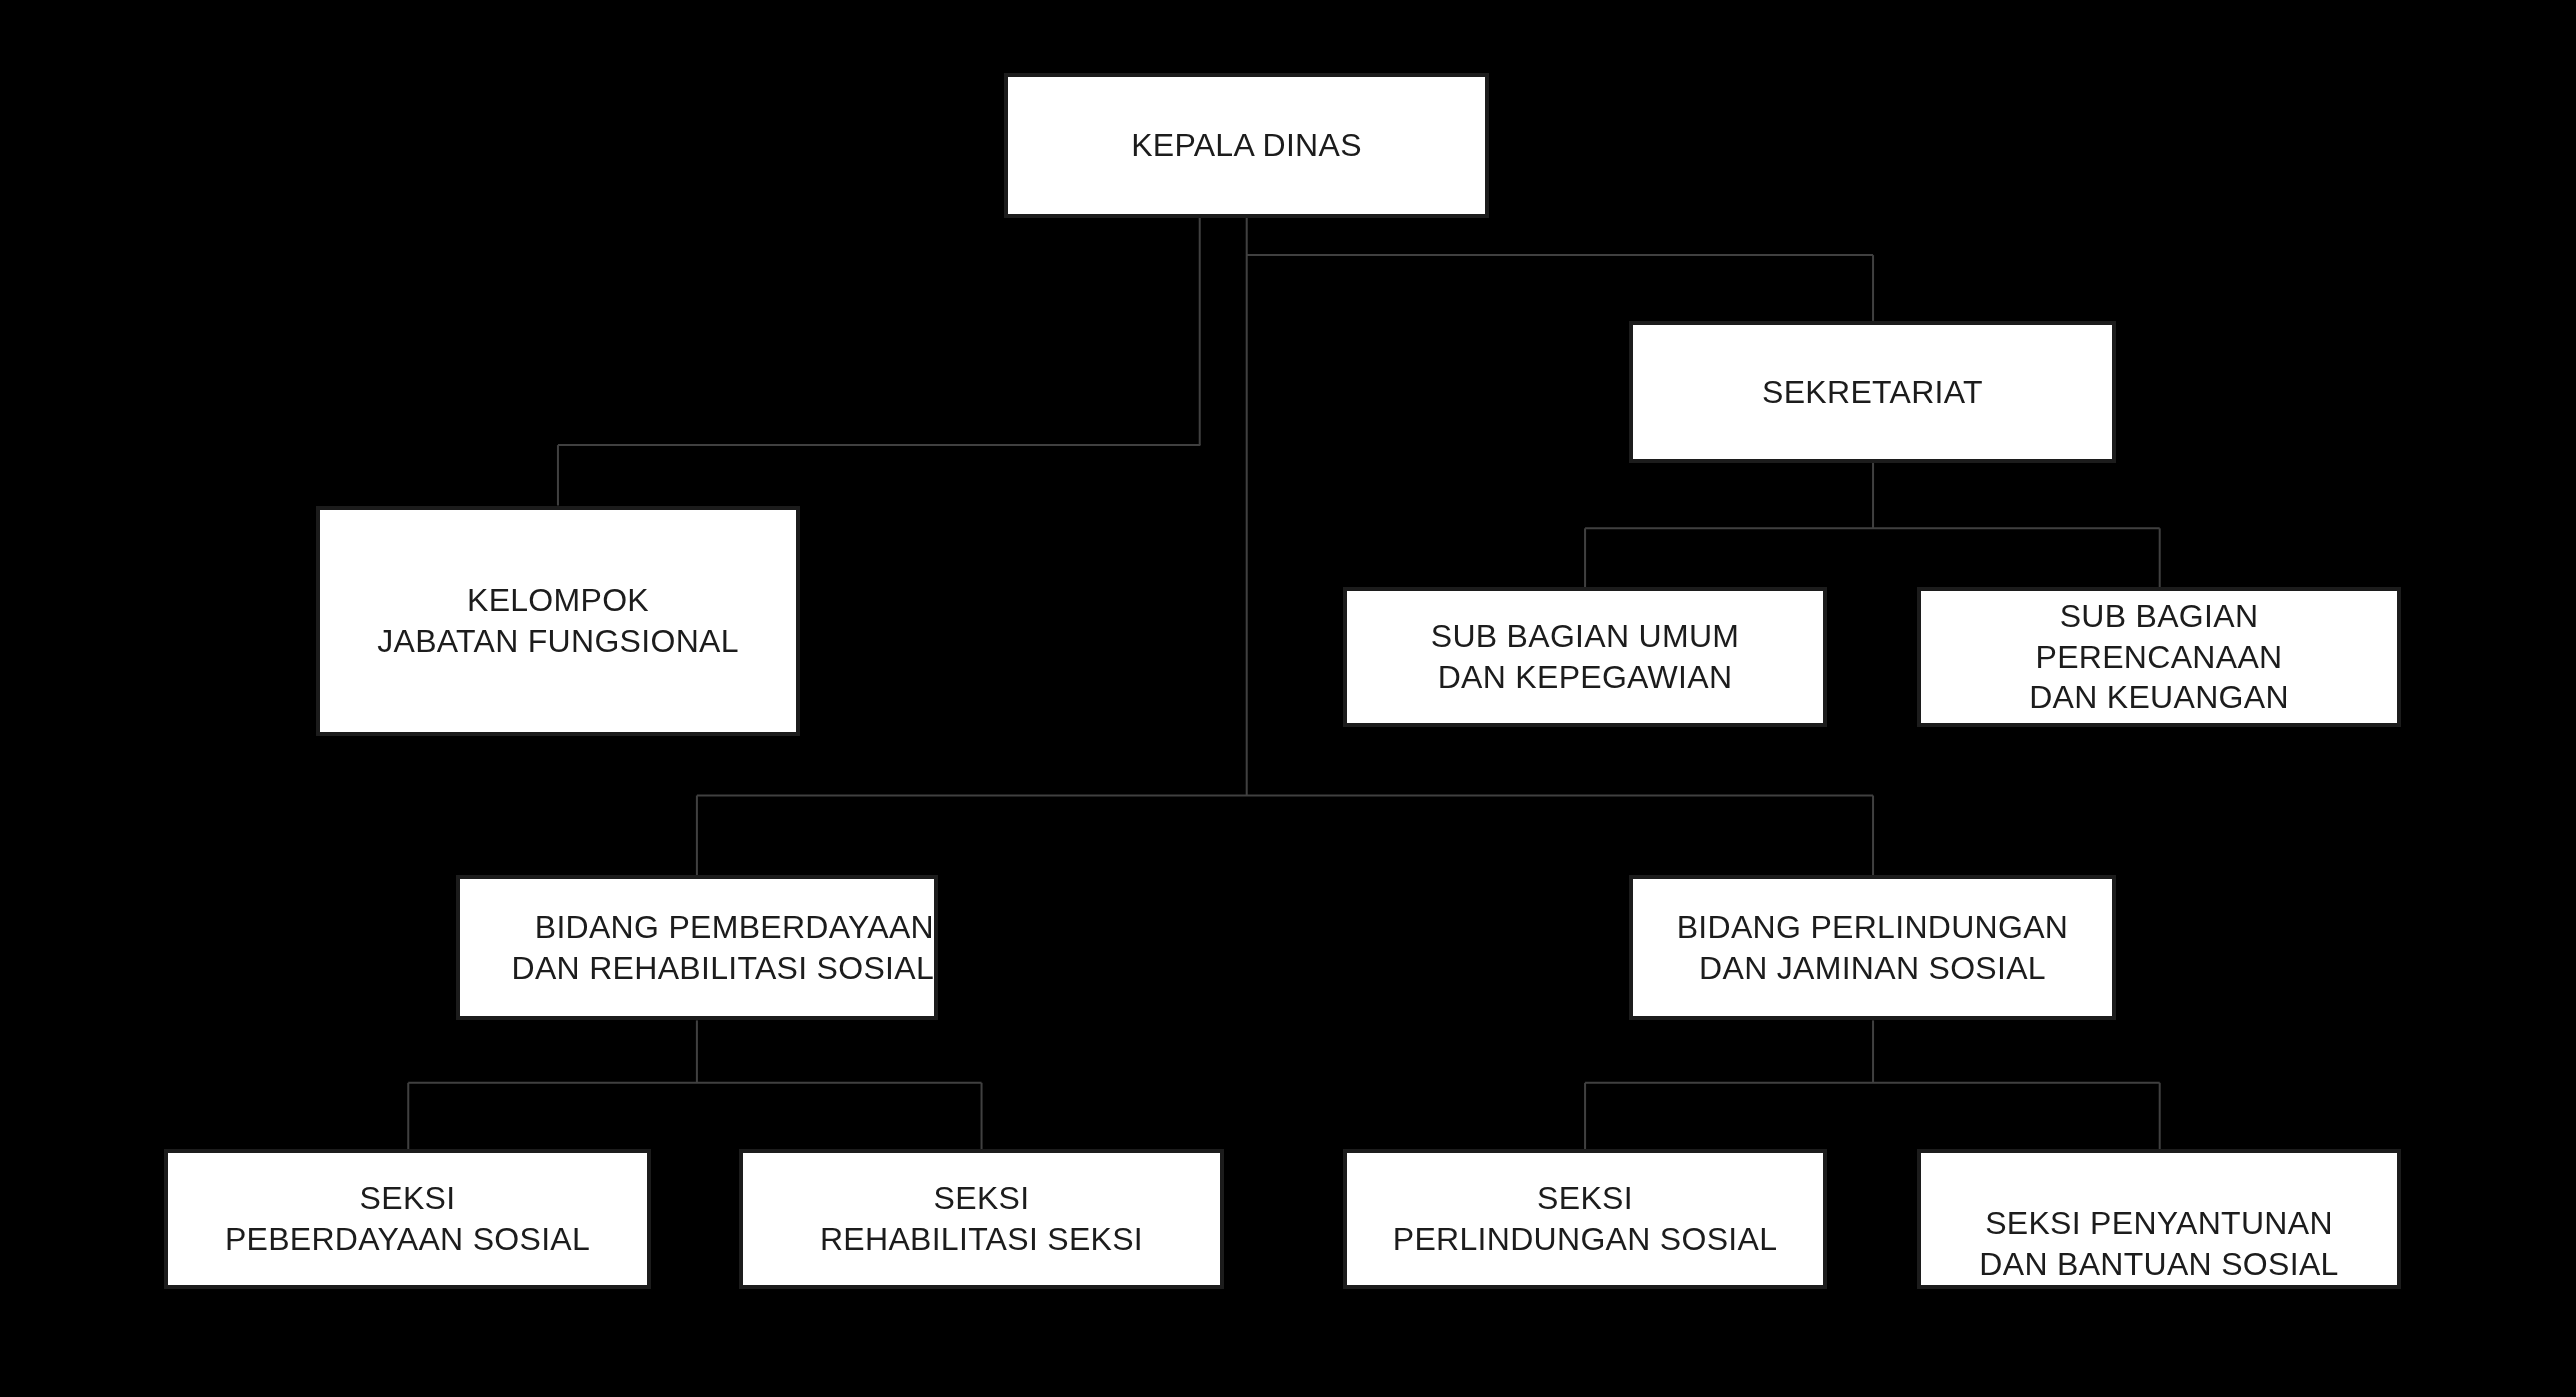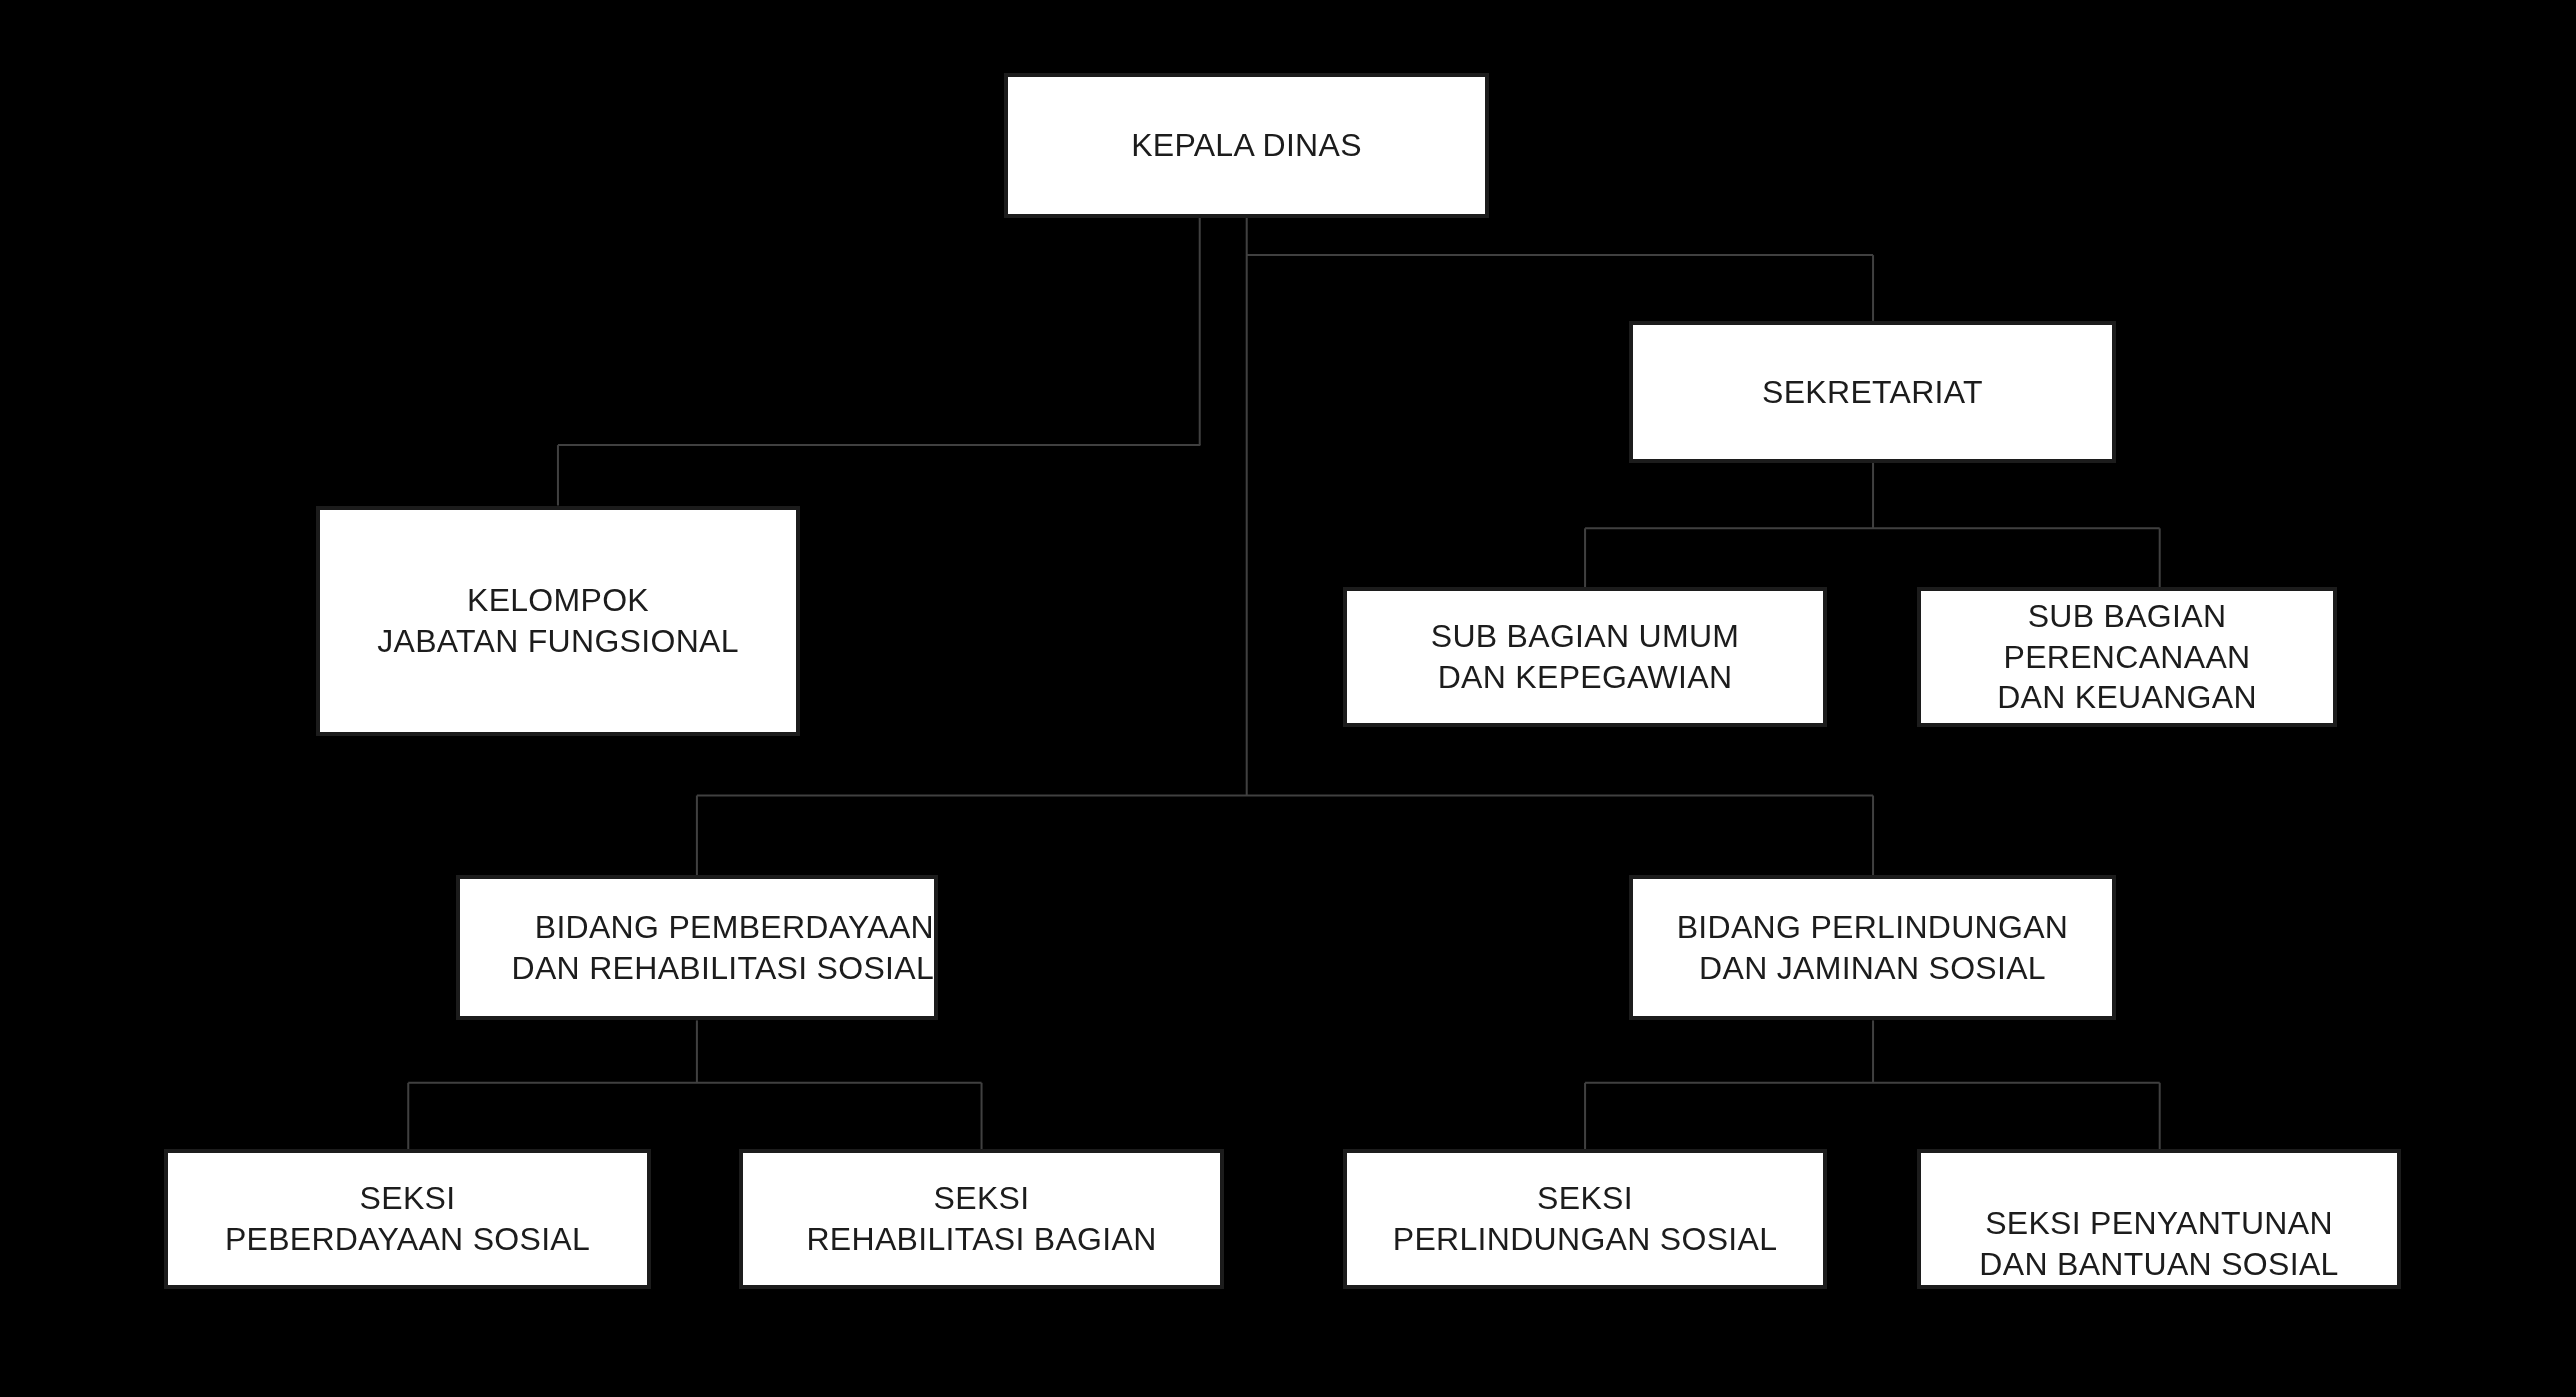--- a/index.html
+++ b/index.html
@@ -92,21 +92,21 @@
 
   <div class="node" style="left:1629px; top:321px; width:487px; height:142px;">
     <span class="line">SEKRETARIAT</span>
   </div>
 
   <div class="node" style="left:1343px; top:587px; width:484px; height:140px;">
     <span class="line">SUB BAGIAN UMUM</span>
     <span class="line">DAN KEPEGAWIAN</span>
   </div>
 
-  <div class="node" style="left:1917px; top:587px; width:420px; height:140px;justify-content:center;">
+  <div class="node" style="left:1917px; top:587px; width:484px; height:140px;justify-content:center;">
     <span class="line">SUB BAGIAN</span>
     <span class="line">PERENCANAAN</span>
     <span class="line">DAN KEUANGAN</span>
   </div>
 
   <div class="node" style="left:456px; top:875px; width:482px; height:145px;align-items:flex-end;">
     <span class="line">BIDANG PEMBERDAYAAN</span>
     <span class="line">DAN REHABILITASI SOSIAL</span>
   </div>
 
@@ -115,21 +115,21 @@
     <span class="line">DAN JAMINAN SOSIAL</span>
   </div>
 
   <div class="node" style="left:164px; top:1149px; width:487px; height:140px;">
     <span class="line">SEKSI</span>
     <span class="line">PEBERDAYAAN SOSIAL</span>
   </div>
 
   <div class="node" style="left:739px; top:1149px; width:485px; height:140px;">
     <span class="line">SEKSI</span>
-    <span class="line">REHABILITASI BAGIAN</span>
+    <span class="line">REHABILITASI SEKSI</span>
   </div>
 
   <div class="node" style="left:1343px; top:1149px; width:484px; height:140px;">
     <span class="line">SEKSI</span>
     <span class="line">PERLINDUNGAN SOSIAL</span>
   </div>
 
   <div class="node" style="left:1917px; top:1149px; width:484px; height:140px;justify-content:flex-end;">
     <span class="line">SEKSI PENYANTUNAN</span>
     <span class="line">DAN BANTUAN SOSIAL</span>

